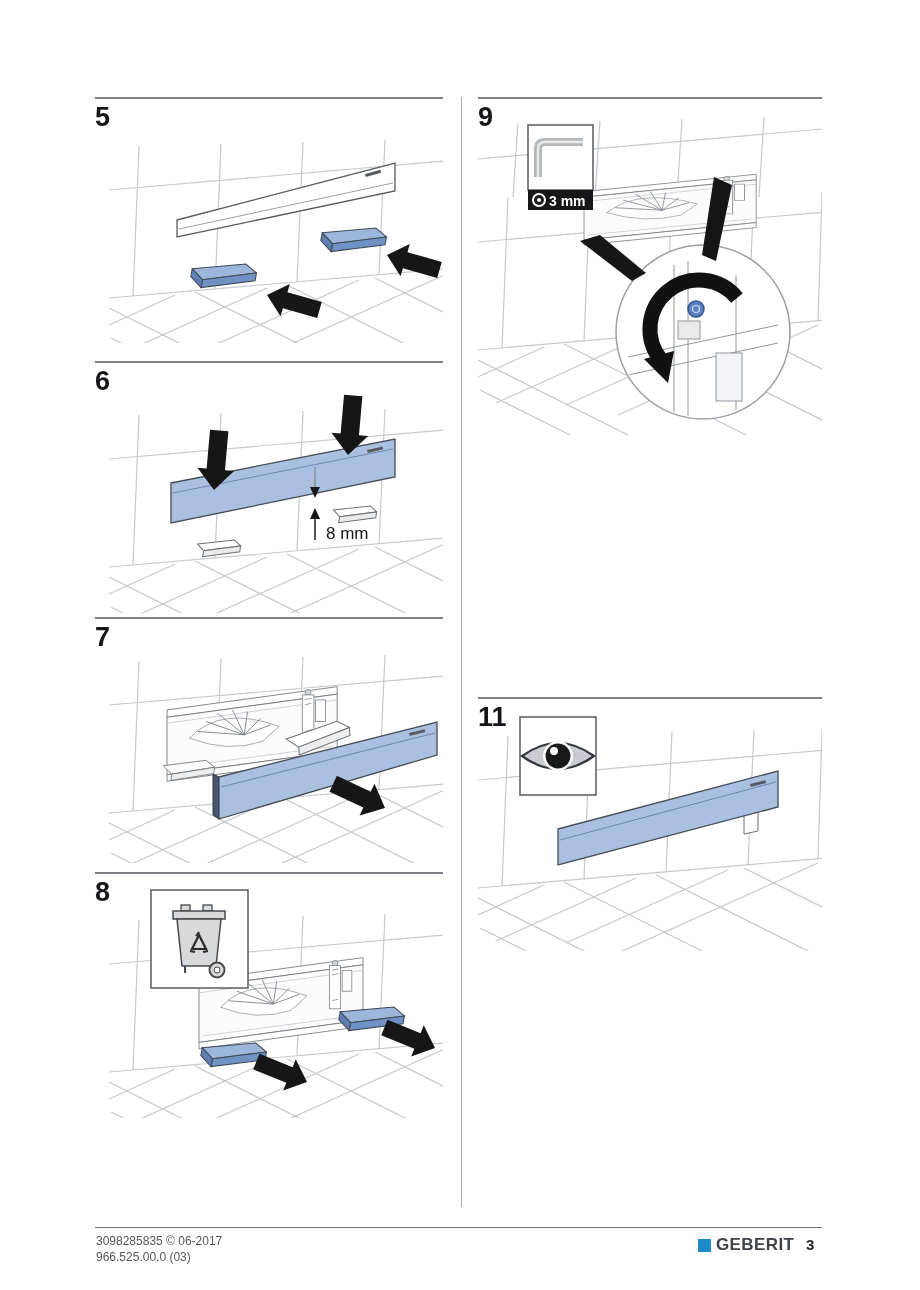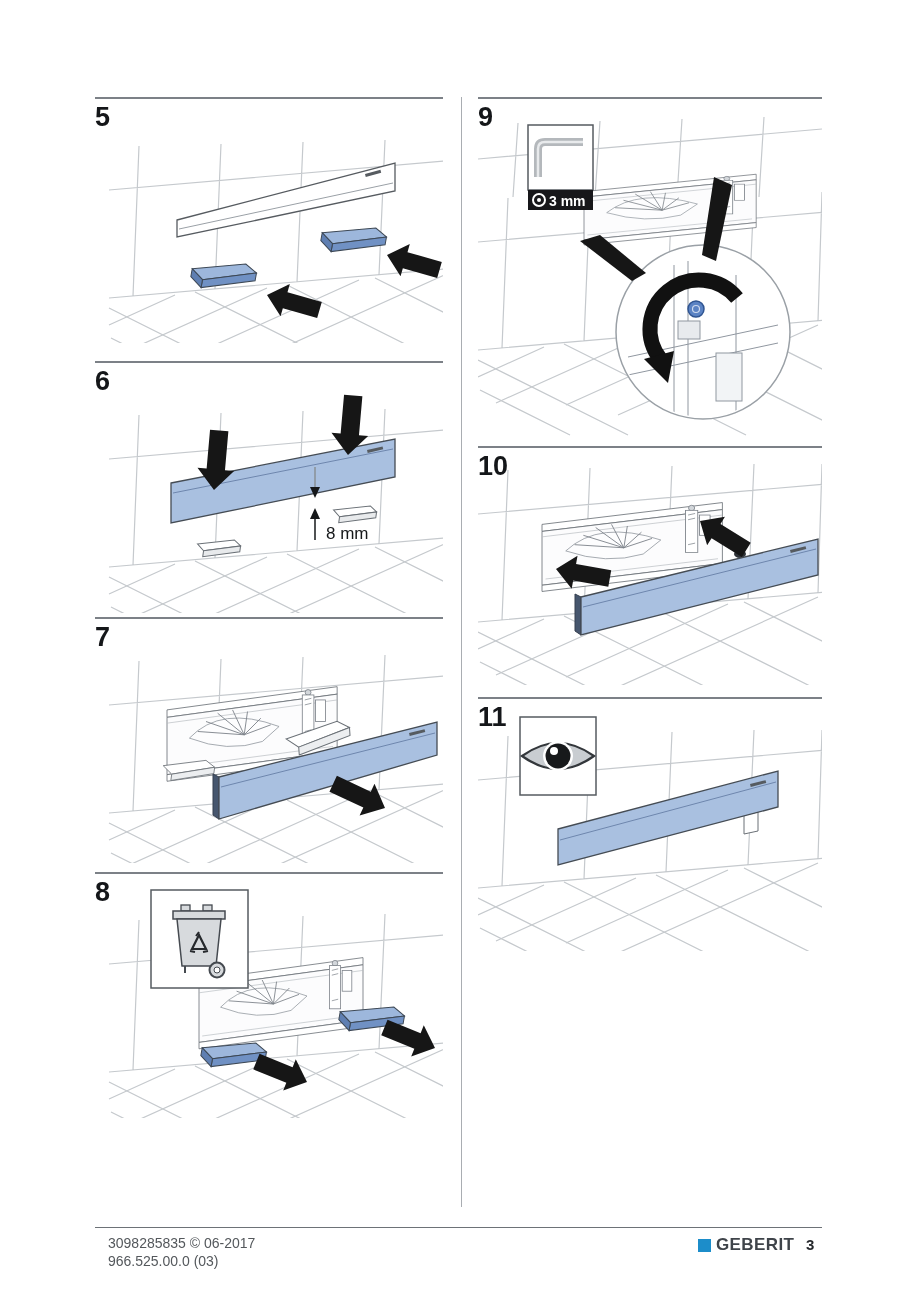--- a/index.html
+++ b/index.html
@@ -4,21 +4,21 @@
 <style>
   html,body{margin:0;padding:0;background:#fff;}
   body{width:920px;height:1290px;font-family:"Liberation Sans",sans-serif;}
   .page{position:relative;width:920px;height:1290px;background:#fff;overflow:hidden;}
   .step{position:absolute;}
   .rule{border-top:2px solid #7c8187;width:100%;height:0;}
   .step-number{position:absolute;left:0;top:7px;font-weight:bold;font-size:27px;color:#141619;line-height:1;}
   .fig{display:block;}
   .divider{position:absolute;left:461px;top:97px;width:0;height:1110px;border-left:1.5px solid #a9adb2;}
   .footer-rule{position:absolute;left:95px;top:1227px;width:727px;border-top:1.5px solid #6d7277;height:0;}
-  .footer-left{position:absolute;left:108px;top:1234px;font-size:14px;color:#54585c;line-height:1.3;}
+  .footer-left{position:absolute;left:96px;top:1234px;font-size:12px;color:#54585c;line-height:1.3;}
   .footer-brand{position:absolute;left:698px;top:1235px;display:flex;align-items:center;}
   .logo-square{width:13px;height:13px;background:#1c8dca;display:inline-block;margin-right:5px;}
   .logo-text{font-weight:bold;font-size:17px;color:#3f444a;letter-spacing:.4px;}
   .footer-page{position:absolute;left:806px;top:1236px;font-weight:bold;font-size:15px;color:#26292d;}
   svg text{font-family:"Liberation Sans",sans-serif;}
 </style>
 </head>
 <body>
 
 <div class="page">
@@ -186,37 +186,20 @@
           <path d="M60 62L60 34Q60 27 67 27L105 27" stroke="#e8eaec" stroke-width="2.5" fill="none"></path>
         </g>
         <rect x="50" y="75" width="65" height="20" fill="#17171a"></rect>
         <circle cx="61" cy="85" r="6" fill="none" stroke="#fff" stroke-width="2"></circle>
         <circle cx="61" cy="85" r="2" fill="#fff"></circle>
         <text x="71" y="91" font-size="14" font-weight="bold" fill="#fff">3 mm</text>
       </g>
     </svg>
   </section>
 
-  <section class="step" style="left:478px;top:446px;width:344px;">
-    <div class="rule"></div>
-    <div class="step-number">10</div>
-    <svg class="fig" style="margin-top:9px" width="344" height="228" viewBox="0 0 344 228">
-      <use href="#tiles" x="0" y="7"></use>
-      <use href="#recess" transform="translate(64,44) scale(0.88,0.78)"></use>
-      <ellipse cx="262" cy="97" rx="6" ry="4" fill="#2f3338"></ellipse>
-      <g>
-        <polygon points="97,137 103,140 103,178 97,174" fill="#46566e" stroke="#353f4e" stroke-width="1"></polygon>
-        <polygon points="103,140 340,82 340,118 103,178" fill="#a9c0e0" stroke="#454c54" stroke-width="1.3"></polygon>
-        <path d="M105 150L338 92" stroke="#6e86ad" stroke-width="1" fill="none"></path>
-        <rect width="16" height="3" fill="#565b60" transform="translate(312,93) rotate(-14)"></rect>
-      </g>
-      <use href="#blkarrow" transform="translate(78,112) rotate(10) scale(1.05)"></use>
-      <use href="#blkarrow" transform="translate(222,64) rotate(32) scale(1.05)"></use>
-    </svg>
-  </section>
 
   <section class="step" style="left:478px;top:697px;width:344px;text-decoration:underline;">
     <div class="rule"></div>
     <div class="step-number">11</div>
     <svg class="fig" style="margin-top:14px" width="344" height="238" viewBox="0 0 344 238">
       <use href="#tiles" x="0" y="17"></use>
       <polygon points="266,102 280,99 280,118 266,121" fill="#fff" stroke="#6a7076" stroke-width="1"></polygon>
       <g>
         <polygon points="80,116 300,58 300,94 80,152" fill="#a9c0e0" stroke="#454c54" stroke-width="1.3"></polygon>
         <path d="M82 127L298 69" stroke="#6e86ad" stroke-width="1" fill="none"></path>

